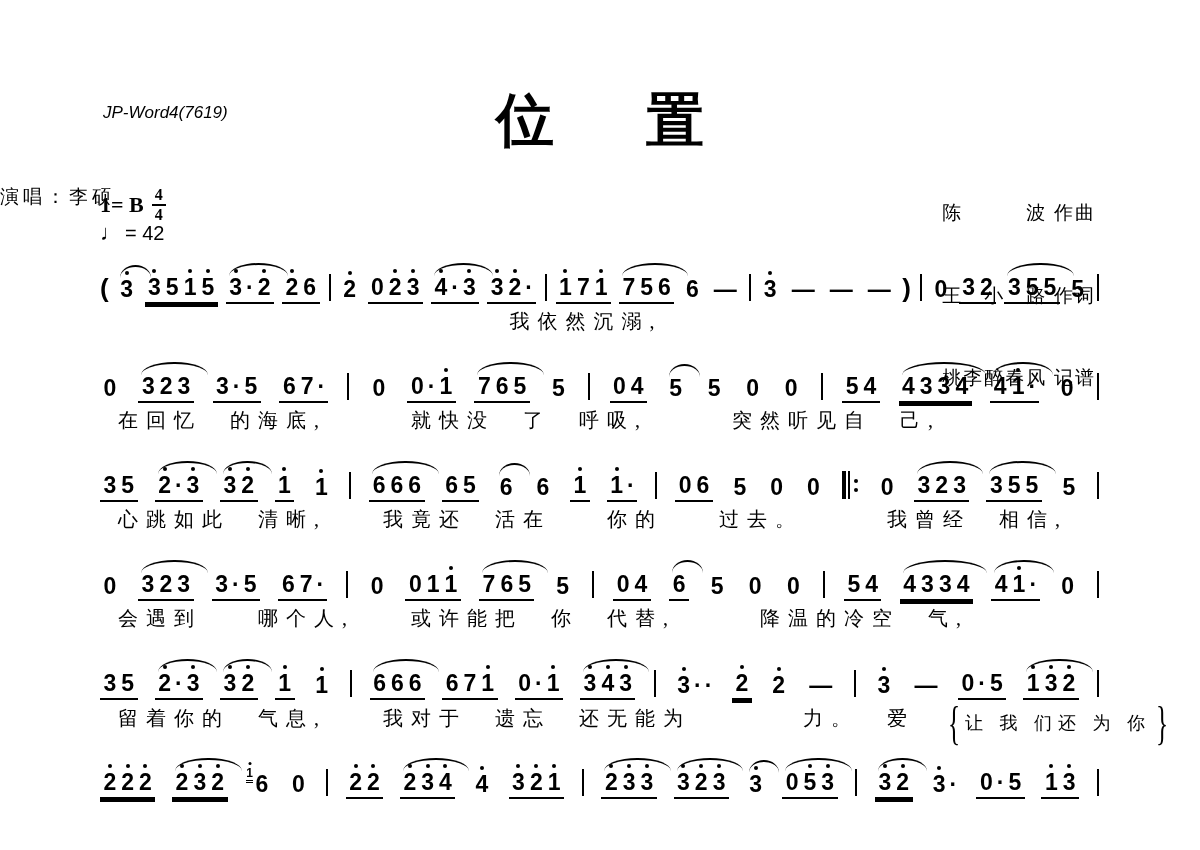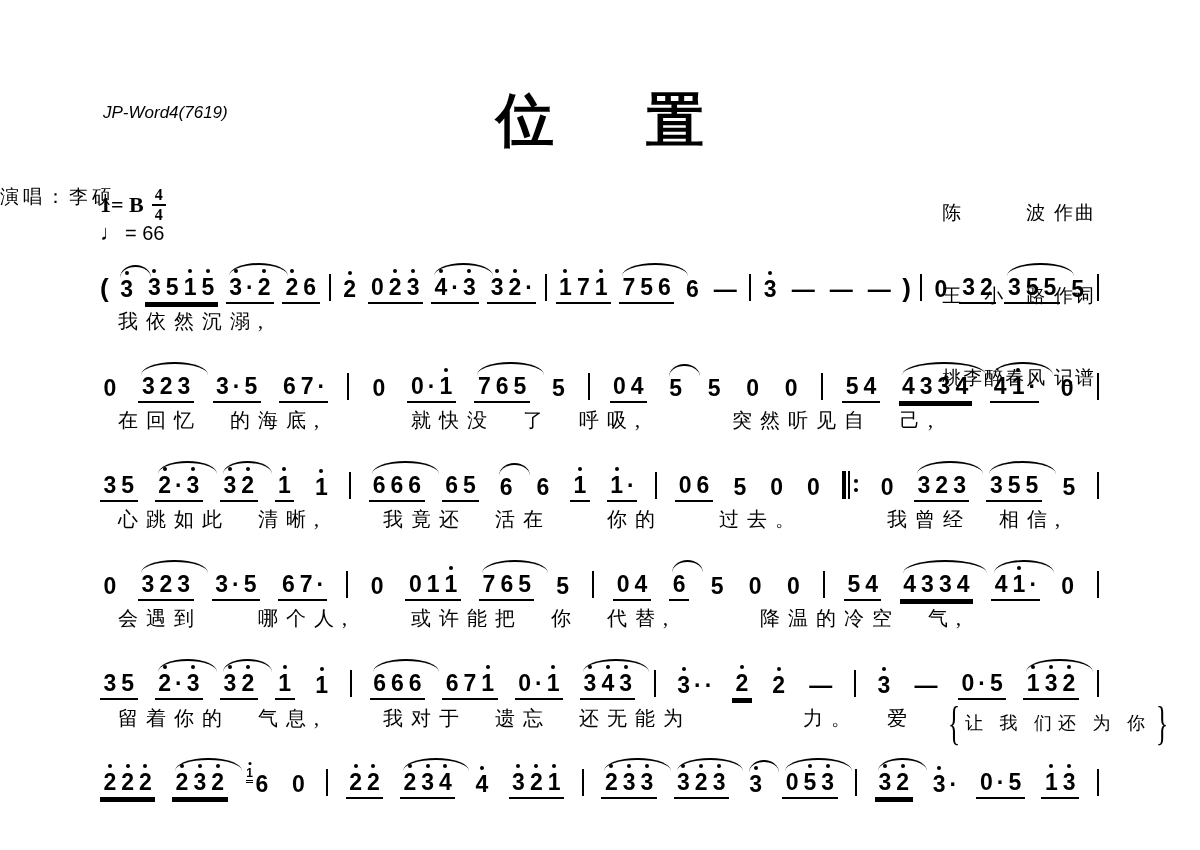--- a/index.html
+++ b/index.html
@@ -47,21 +47,21 @@
   .ptxt{font-weight:700;font-size:26px;line-height:1;margin-bottom:3px;}
   .rep{display:inline-flex;align-items:center;gap:2px;height:28px;margin:0 2px 3px 2px;align-self:flex-end;}
   .rthick{width:4px;height:28px;background:#000;}
   .rthin{width:1.8px;height:28px;background:#000;}
   .rdots{display:flex;flex-direction:column;justify-content:center;gap:5px;margin-left:2px;}
   .rdots i{width:4px;height:4px;border-radius:50%;background:#000;}
 
   
   .lyrics{height:34px;margin-top:2px;padding-left:18px;white-space:pre;
           font-family:"Liberation Serif",serif;font-size:20px;letter-spacing:8px;overflow:visible;}
-  .lyrics.right{text-align:left;padding-right:46px;}
+  .lyrics.right{text-align:center;padding-right:46px;}
   .alt{display:inline-flex;align-items:center;vertical-align:-14px;letter-spacing:0;}
   .brace{font-size:46px;font-weight:400;transform:scaleX(.55);line-height:.85;font-family:"Liberation Serif",serif;}
   .altcol{display:flex;flex-direction:row;line-height:1.2;font-size:18px;letter-spacing:6px;}
 </style>
 </head>
 <body>
 
 <div class="page">
   <div class="header">
     <div class="jp">JP-Word4(7619)</div>
@@ -77,21 +77,21 @@
     </div>
     <div class="keysig">
       <span>1= B</span>
       <span class="ts">
         <span class="tst">4</span>
         <span class="tsb">4</span>
       </span>
     </div>
     <div class="tempo">
       <span class="glyph">♩</span>
-      <span>= 66</span>
+      <span>= 42</span>
     </div>
   </div>
 
   <div id="systems">
       <div class="system">
         <div class="music">
           <span class="ptxt">(</span>
           <span class="grp slur">
             <span class="n hi">3</span>
           </span>

